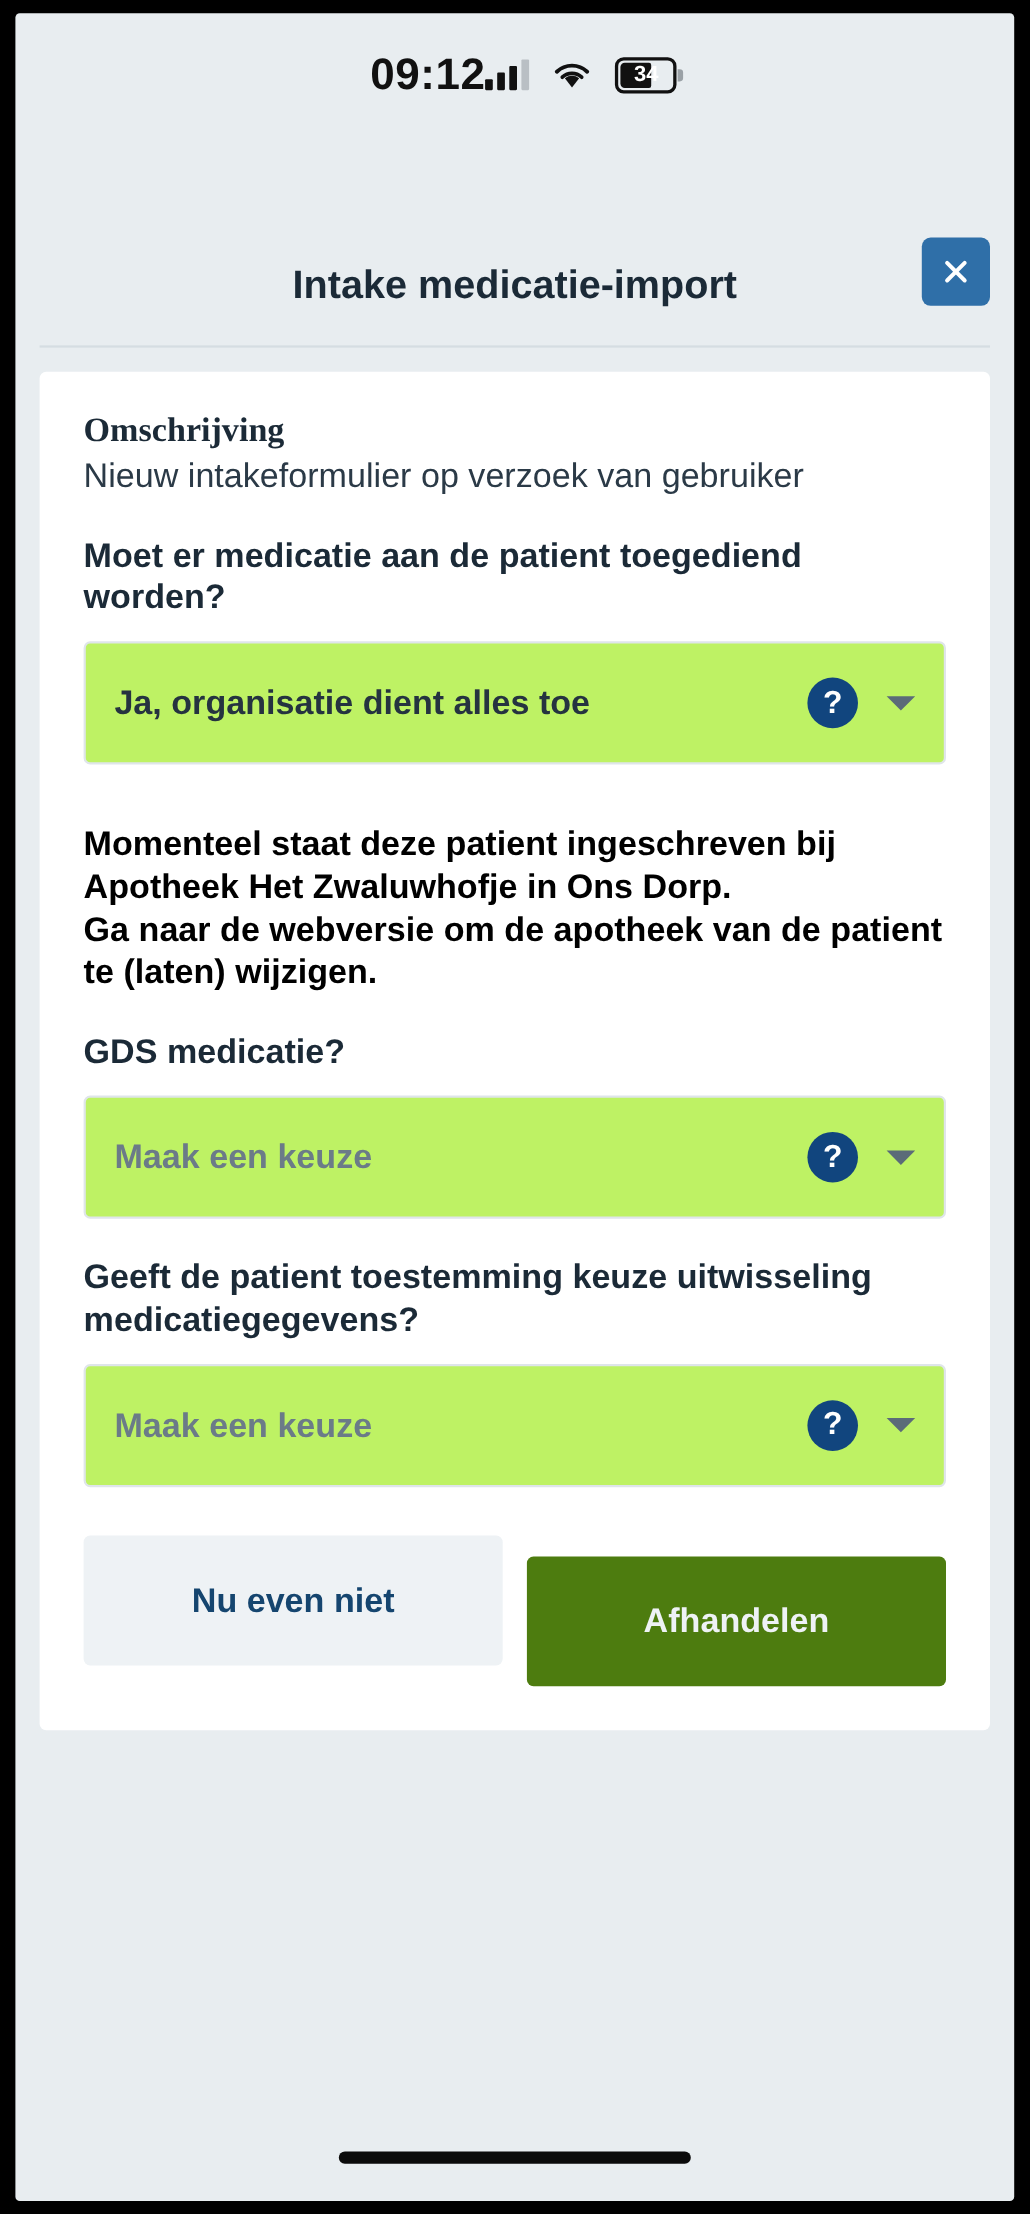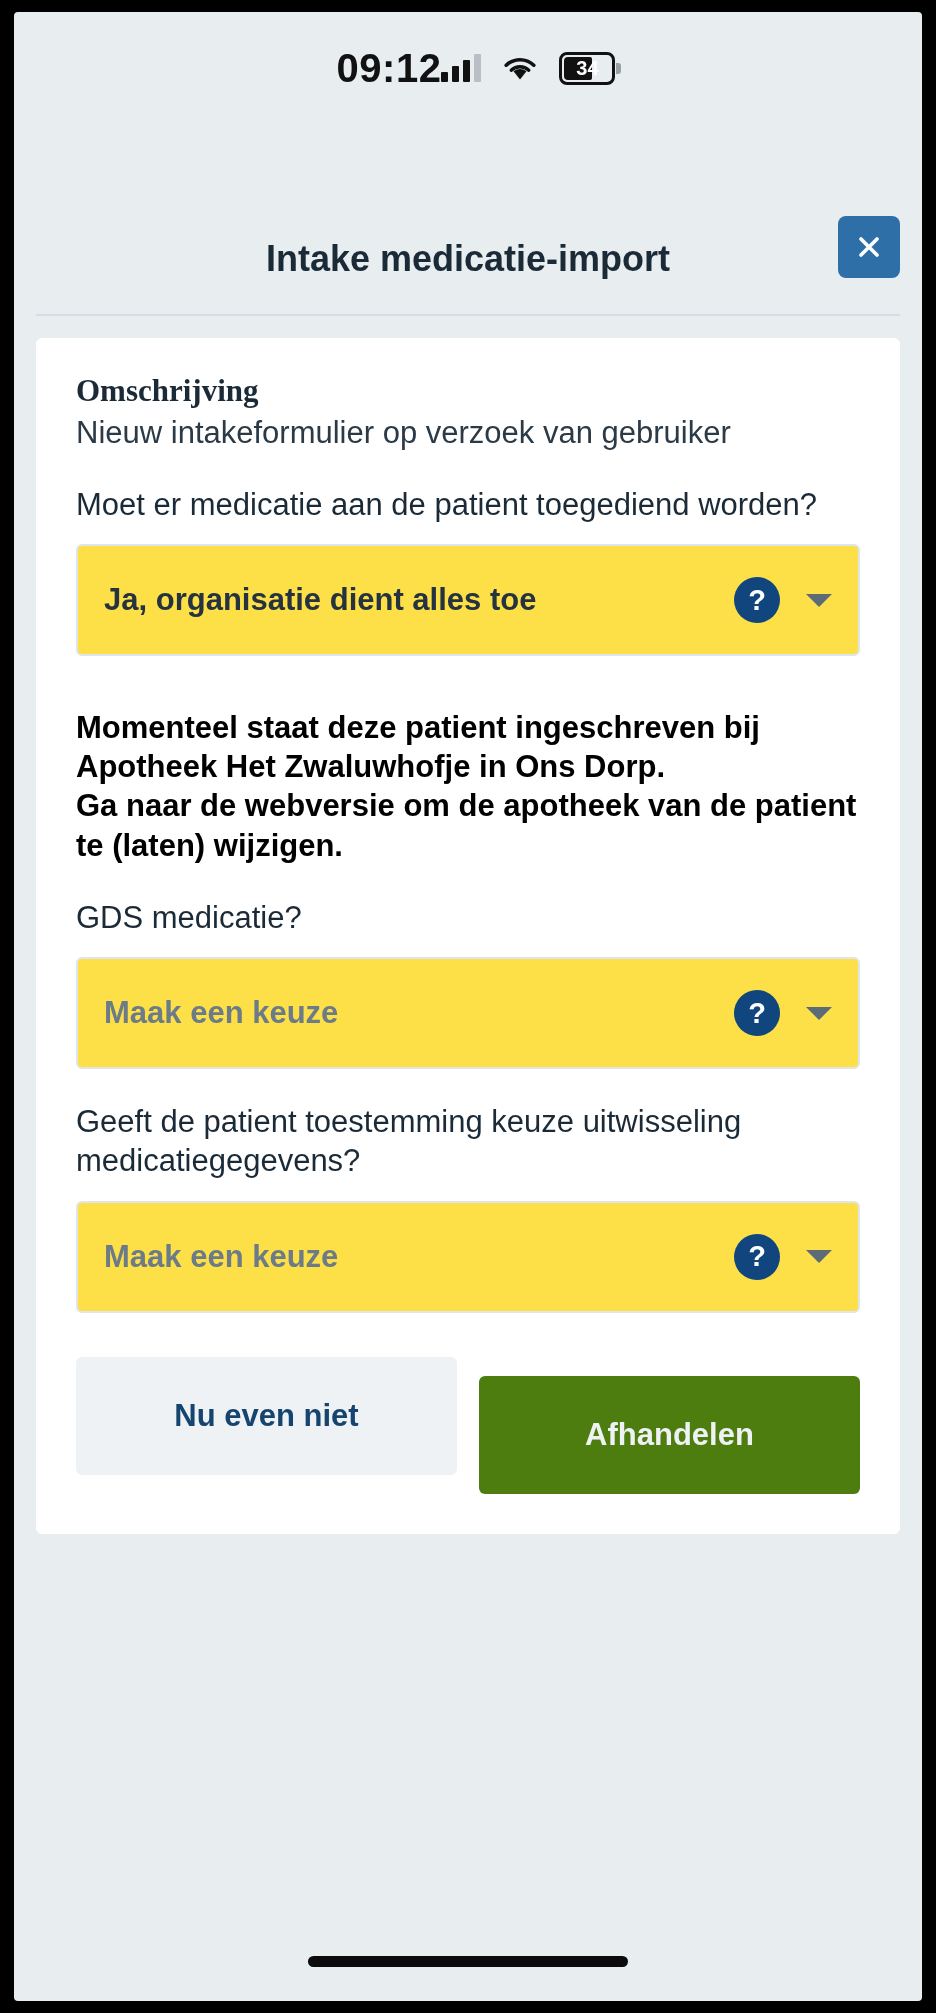--- a/index.html
+++ b/index.html
@@ -151,21 +151,21 @@
     font-family: Liberation Serif, serif;
   }
   .desc-value {
     font-size: 31px;
     color: #2b3a47;
     line-height: 1.22;
     margin-top: 4px;
   }
   .question {
     font-size: 31px;
-    font-weight: normal;
+    font-weight: bold;
     color: #1b2a37;
     line-height: 1.25;
     margin-top: 34px;
   }
   .info-text {
     font-size: 31px;
     font-weight: bold;
     color: #000000;
     line-height: 1.26;
     margin-top: 52px;
@@ -173,21 +173,21 @@
 
   .select {
     position: relative;
     margin-top: 20px;
     height: 112px;
     border: 2px solid #dfe5ea;
     border-radius: 6px;
     display: flex;
     align-items: center;
     padding: 0 26px;
-    background: #fde047;
+    background: #bef264;
     cursor: pointer;
   }
   .select-value {
     font-size: 31px;
     font-weight: bold;
     color: #253340;
     flex: 1;
   }
   .select-value.placeholder { color: #6b7b88; }
 

